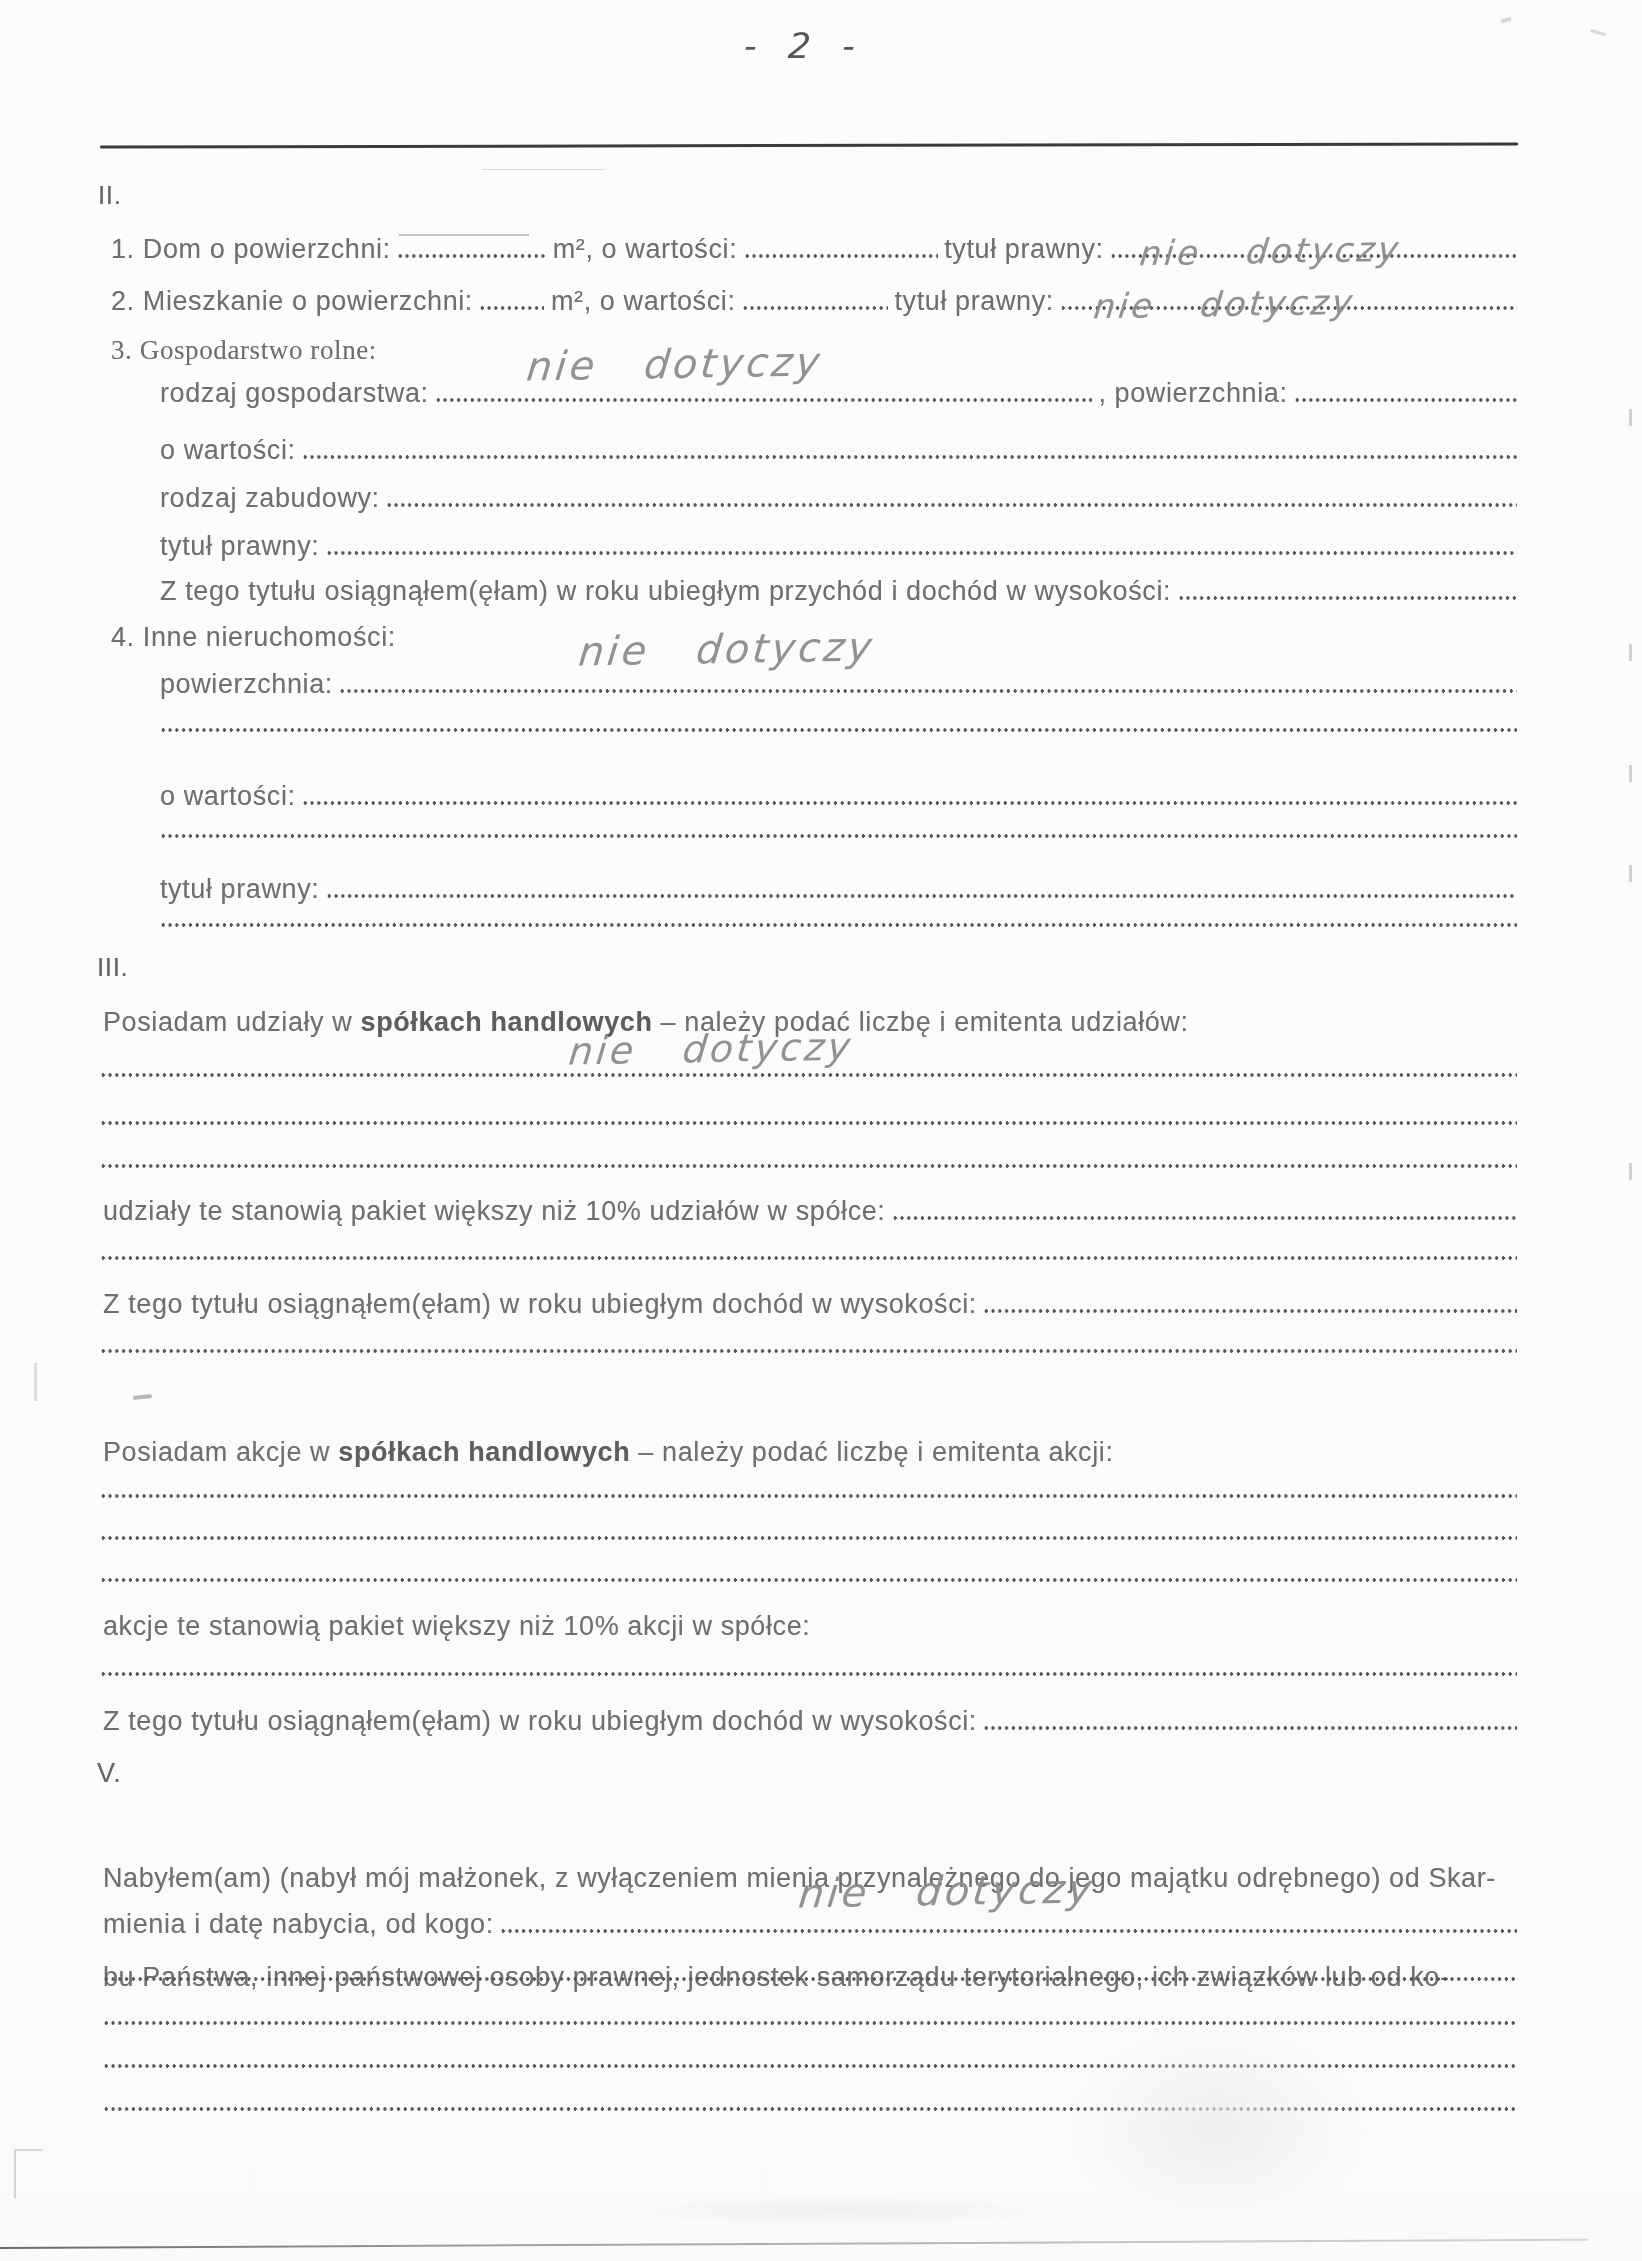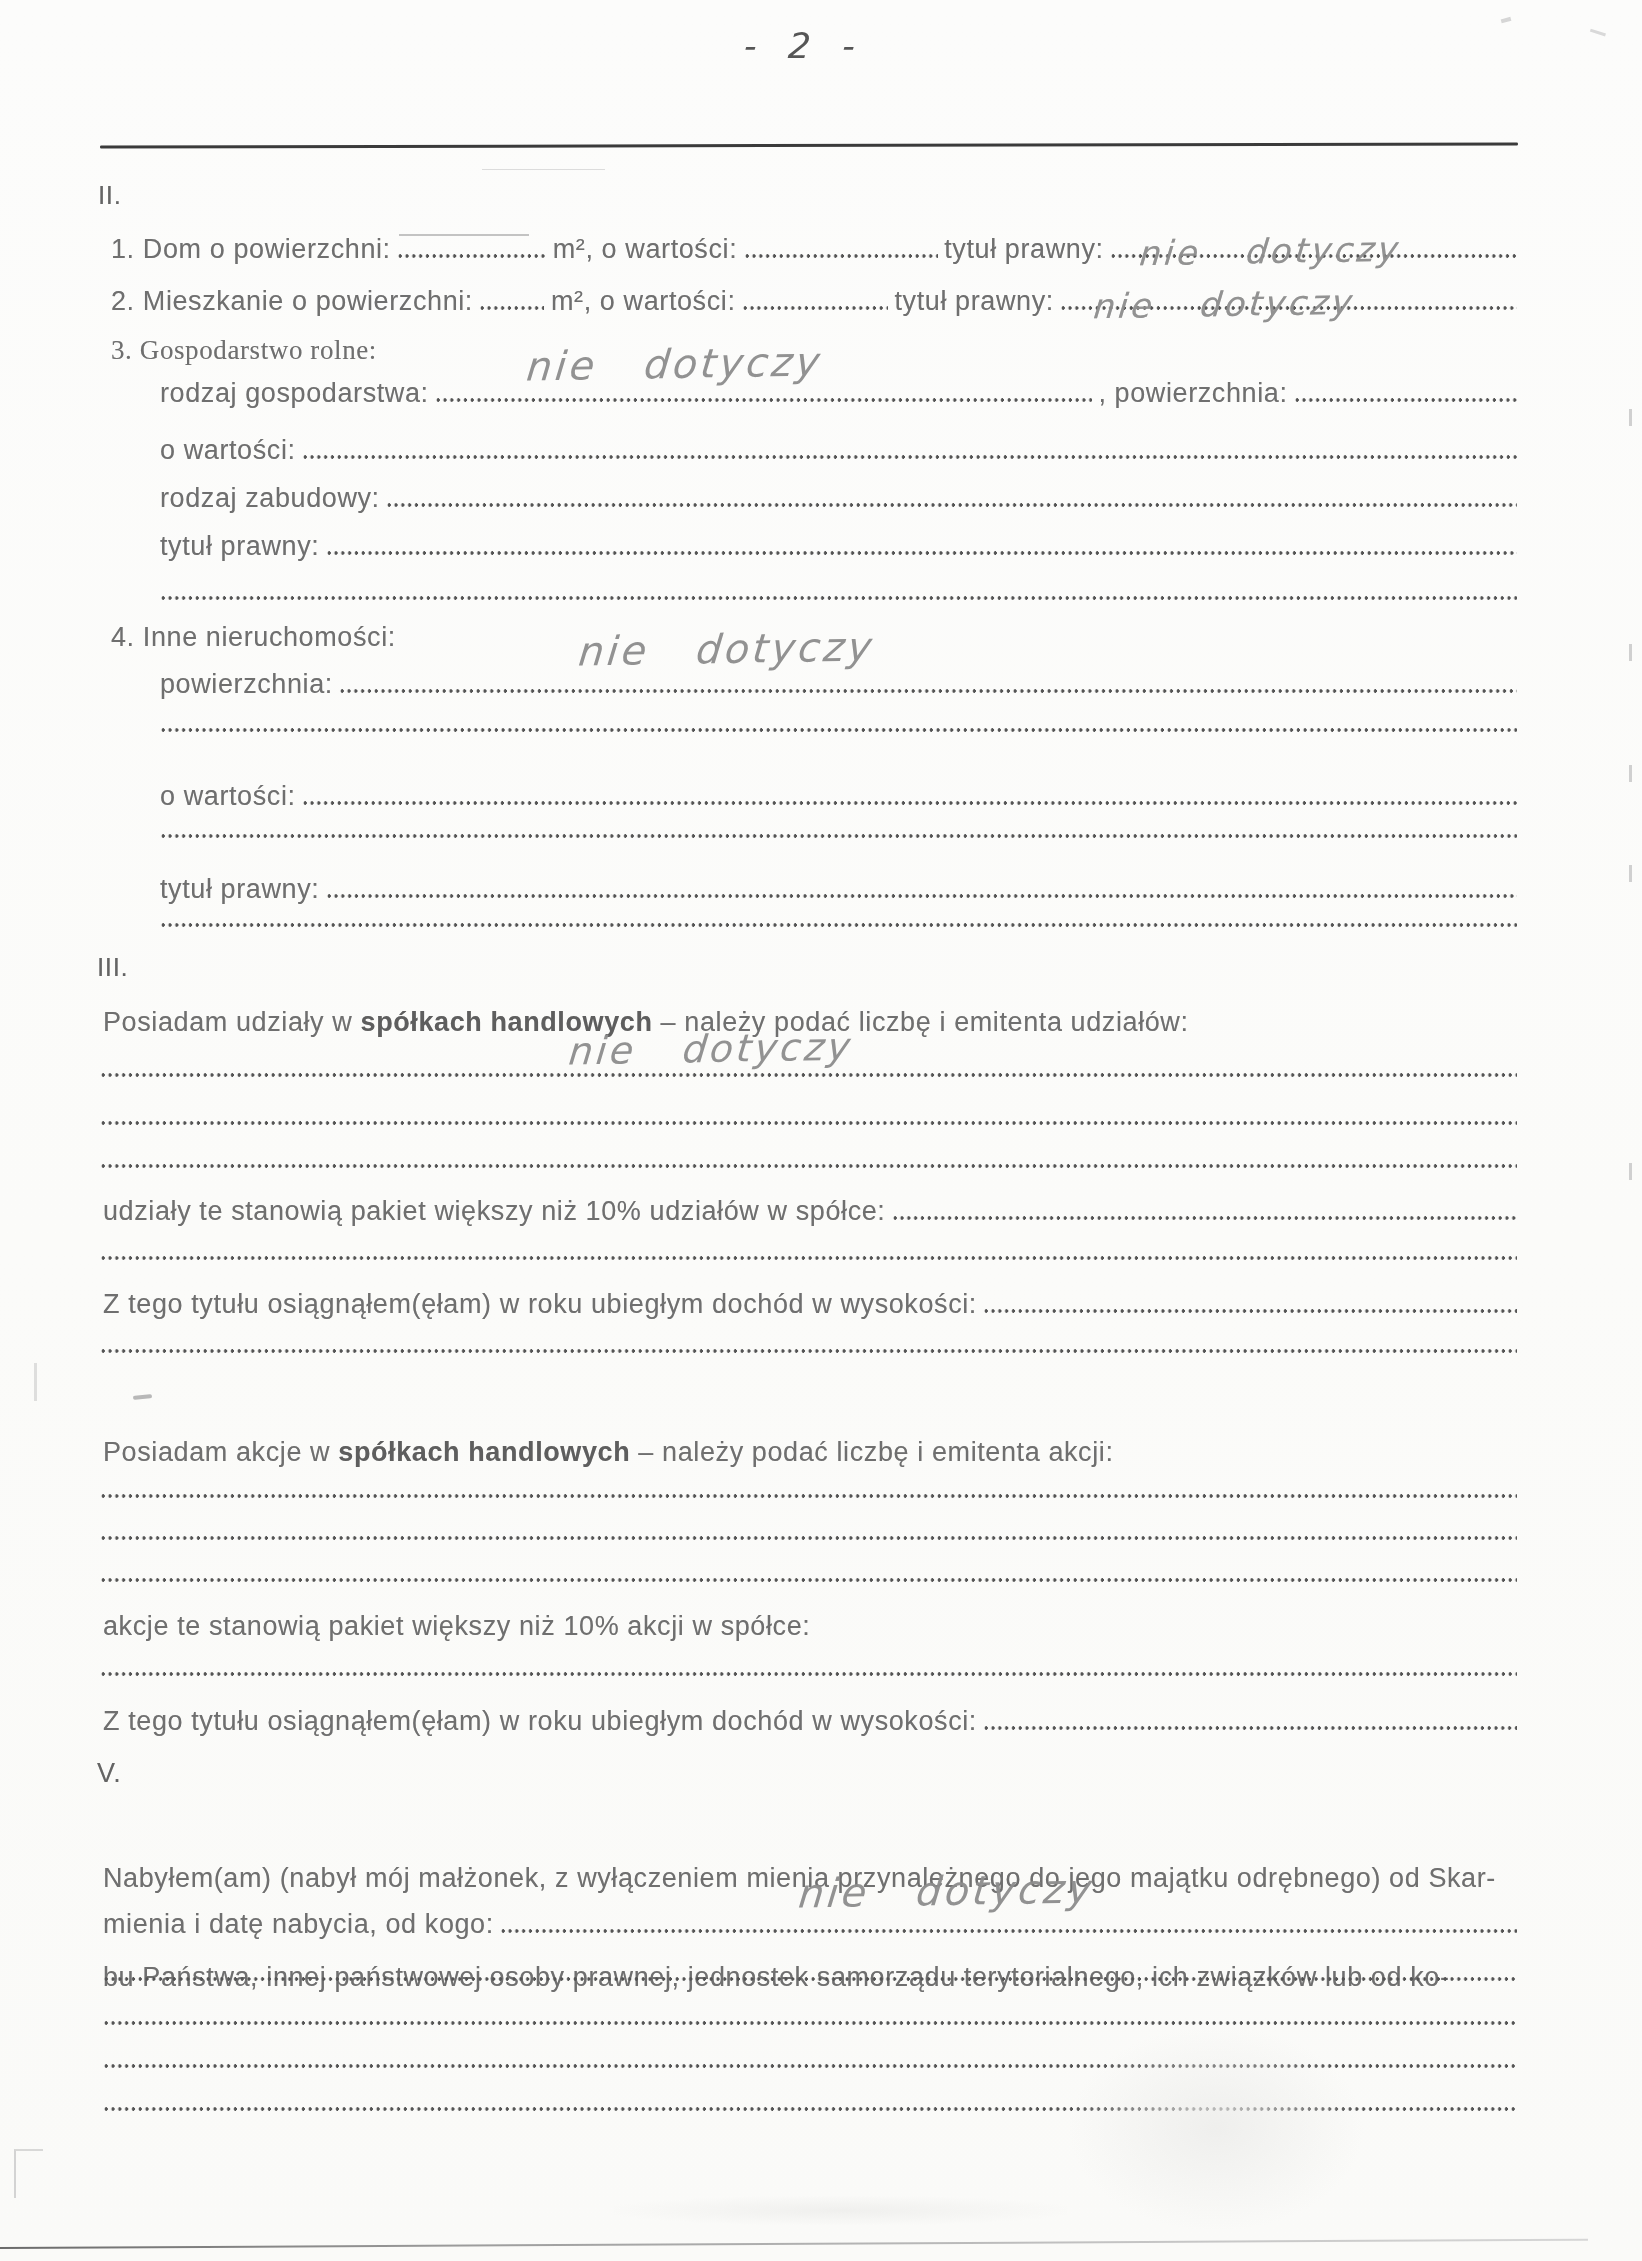--- a/index.html
+++ b/index.html
@@ -111,20 +111,21 @@
   </div>
   <div class="row pg-text" style="top:477px;left:160px;">
     <span class="lbl">rodzaj zabudowy:</span>
     <span class="dots"></span>
   </div>
   <div class="row pg-text" style="top:525px;left:160px;">
     <span class="lbl">tytuł prawny:</span>
     <span class="dots"></span>
   </div>
   <div class="row pg-text" style="top:570px;left:160px;">
+    <span class="lbl">Z tego tytułu osiągnąłem(ęłam) w roku ubiegłym przychód i dochód w wysokości:</span>
     <span class="dots"></span>
   </div>
 
   <div class="row pg-text" style="top:616px;left:111px;">
     <span class="lbl">4. Inne nieruchomości:</span>
   </div>
   <i class="hand hand-lg" style="left:579px;top:629px;">nie dotyczy</i>
 
   <div class="row pg-text" style="top:663px;left:160px;">
     <span class="lbl">powierzchnia:</span>

